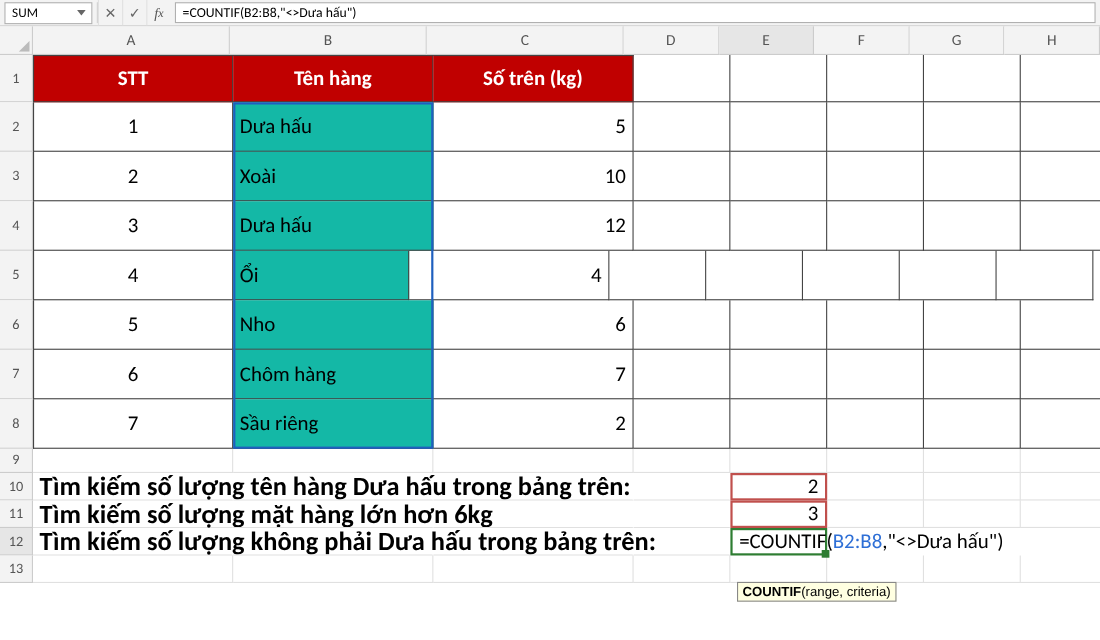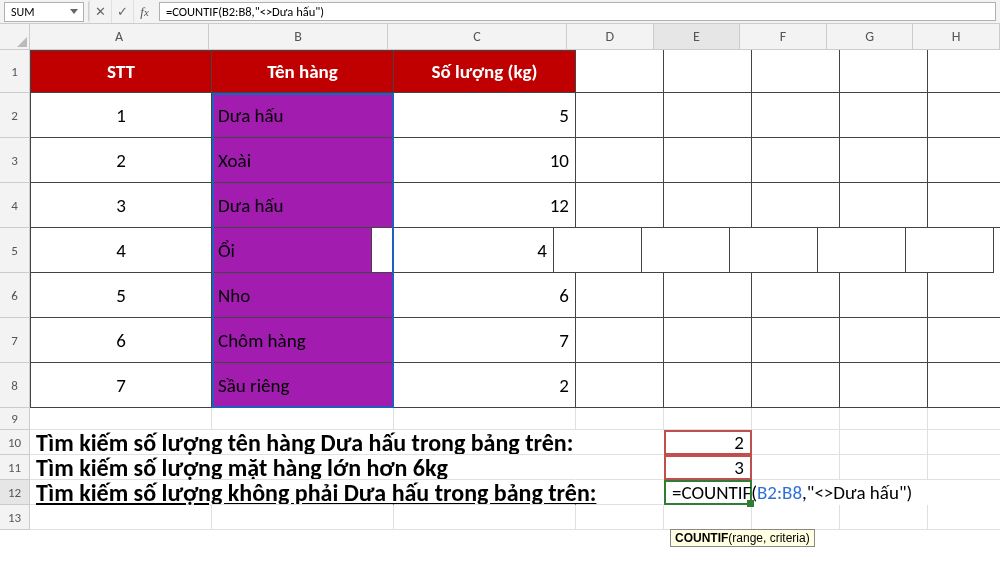--- a/index.html
+++ b/index.html
@@ -28,21 +28,21 @@
   .cells { position: absolute; left: 30px; top: 26px; }
   .row { display: flex; }
   .cell { border-right: 1px solid #e0e0e0; border-bottom: 1px solid #e0e0e0; padding: 0 6px; display: flex; align-items: center; overflow: visible; white-space: nowrap; }
   .cell.active-col-head, .colhead.active { background: #e6e6e6; }
 
   
   .dt .cell { border-right: 1px solid #444; border-bottom: 1px solid #444; font-size: 19px; }
   .dthead { background: #c00000; color: #fff; font-weight: bold; justify-content: center; }
   .stt { justify-content: center; }
   .qty { justify-content: flex-end; }
-  .sel { background: #a21caf; text-align: center; }
+  .sel { background: #14b8a6; text-align: center; }
 
   .bold { font-weight: bold; font-size: 24px; }
   .rres { justify-content: flex-end; border: 2px solid #c0504d; font-size: 19px; }
 
   .formula-cell { border: 2px solid #2e7d32; font-size: 19px; position: relative; z-index: 2; align-items: center; }
   .f-name { color: #000; }
   .f-paren { color: #000; }
   .f-range { color: #2e6fd6; }
   .f-crit { color: #000; }
   .handle { position: absolute; right: -4px; bottom: -4px; width: 7px; height: 7px; background: #2e7d32; }
@@ -105,21 +105,21 @@
     </div>
   <div class="cells" id="cells">
       <div class="row dt">
         <div class="cell dthead" style="width: 182px; height: 43px; border-top: 1px solid rgb(68, 68, 68); border-left: 1px solid rgb(68, 68, 68);">
           <span>STT</span>
         </div>
         <div class="cell dthead" style="width: 182px; height: 43px; border-top: 1px solid rgb(68, 68, 68);">
           <span>Tên hàng</span>
         </div>
         <div class="cell dthead" style="width: 182px; height: 43px; border-top: 1px solid rgb(68, 68, 68);">
-          <span>Số lượng (kg)</span>
+          <span>Số trên (kg)</span>
         </div>
         <div class="cell " style="width: 88px; height: 43px;"></div>
         <div class="cell " style="width: 88px; height: 43px;"></div>
         <div class="cell " style="width: 88px; height: 43px;"></div>
         <div class="cell " style="width: 88px; height: 43px;"></div>
         <div class="cell " style="width: 88px; height: 43px;"></div>
       </div>
       <div class="row dt">
         <div class="cell stt" style="width: 182px; height: 45px; border-left: 1px solid rgb(68, 68, 68);">
           <span>1</span>
@@ -264,21 +264,21 @@
         <div class="cell " style="width: 182px; height: 25px; border-right: 1px solid transparent;"></div>
         <div class="cell " style="width: 88px; height: 25px; border-right: 1px solid transparent;"></div>
         <div class="cell rres" style="width: 88px; height: 25px;">
           <span>3</span>
         </div>
         <div class="cell " style="width: 88px; height: 25px;"></div>
         <div class="cell " style="width: 88px; height: 25px;"></div>
         <div class="cell " style="width: 88px; height: 25px;"></div>
       </div>
       <div class="row">
-        <div class="cell bold" style="width: 182px; height: 25px; border-right: 1px solid transparent; text-decoration: underline;">
+        <div class="cell bold" style="width: 182px; height: 25px; border-right: 1px solid transparent;">
           <span>Tìm kiếm số lượng không phải Dưa hấu trong bảng trên:</span>
         </div>
         <div class="cell " style="width: 182px; height: 25px; border-right: 1px solid transparent;"></div>
         <div class="cell " style="width: 182px; height: 25px; border-right: 1px solid transparent;"></div>
         <div class="cell " style="width: 88px; height: 25px; border-right: 1px solid transparent;"></div>
         <div class="cell formula-cell" style="width: 88px; height: 25px; overflow: visible; background: rgb(255, 255, 255);">
           <span class="f-name">=</span>
           <span class="f-name">COUNTIF</span>
           <span class="f-paren">(</span>
           <span class="f-range">B2:B8</span>

